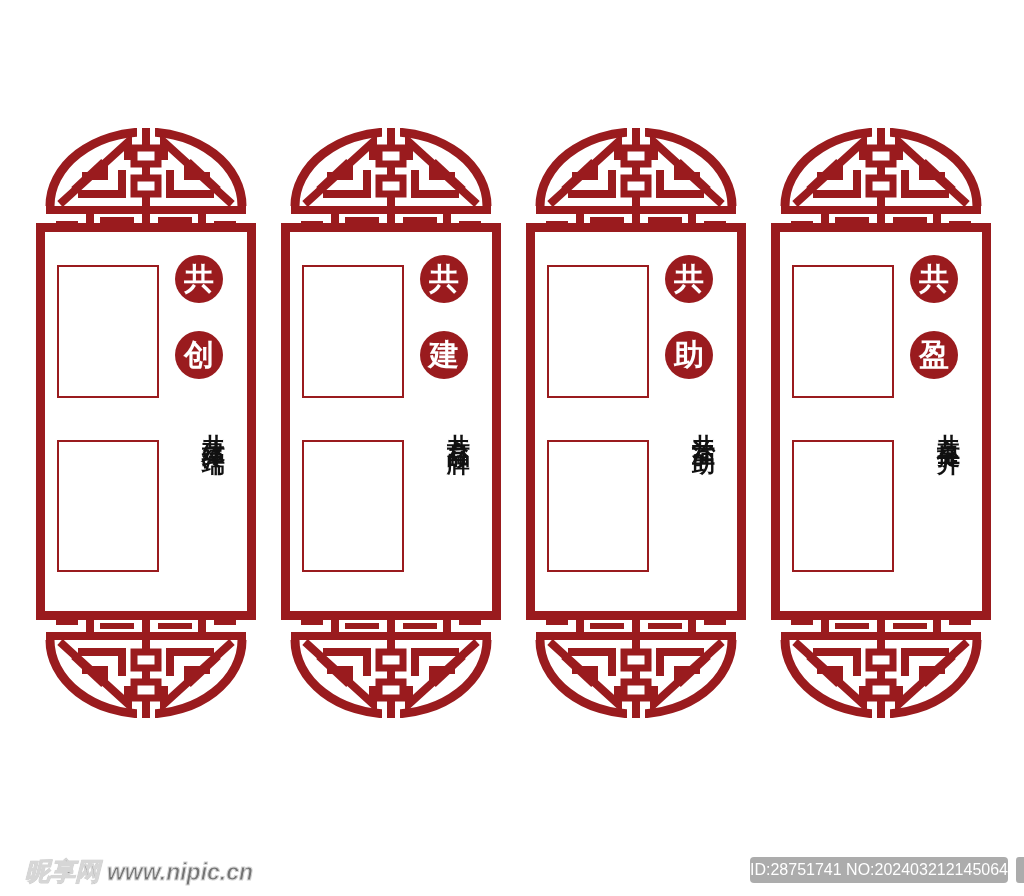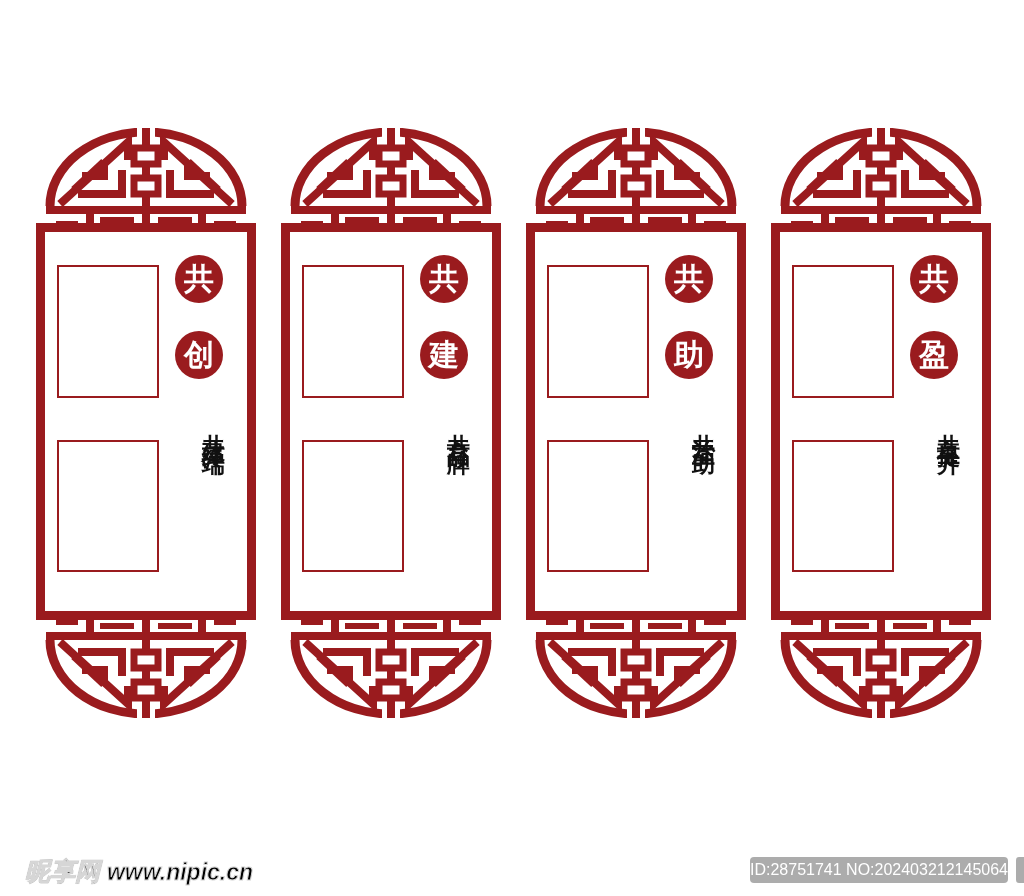--- a/index.html
+++ b/index.html
@@ -27,21 +27,21 @@
           line-height:48px; text-align:center; }
   .seal.s1 { top:127px; }
   .seal.s2 { top:203px; }
 
   .tagline { position:absolute; left:164px; top:287px; height:140px; width:30px;
              writing-mode:vertical-rl; text-orientation:upright;
              color:#111111; font-weight:bold; font-size:23px; letter-spacing:6px;
              text-align:left; }
 
   .wm-left { position:absolute; left:25px; top:855px; font-size:25px; font-weight:bold;
-             font-style:italic; color:#000000; -webkit-text-stroke:1px #d6d6d6;
+             font-style:italic; color:#737373; -webkit-text-stroke:1px #d6d6d6;
              text-shadow:0 0 1px #cccccc; white-space:nowrap; }
   .wm-left .url { font-size:23px; }
 
   .wm-badge { position:absolute; left:750px; top:857px; width:258px; height:26px;
               background:#acacac; border-radius:4px; color:#ffffff; font-size:16px;
               line-height:26px; text-align:center; white-space:nowrap; }
 
   .wm-frag { position:absolute; left:1016px; top:857px; width:8px; height:26px;
              background:#acacac; border-radius:3px 0 0 3px; }
 

